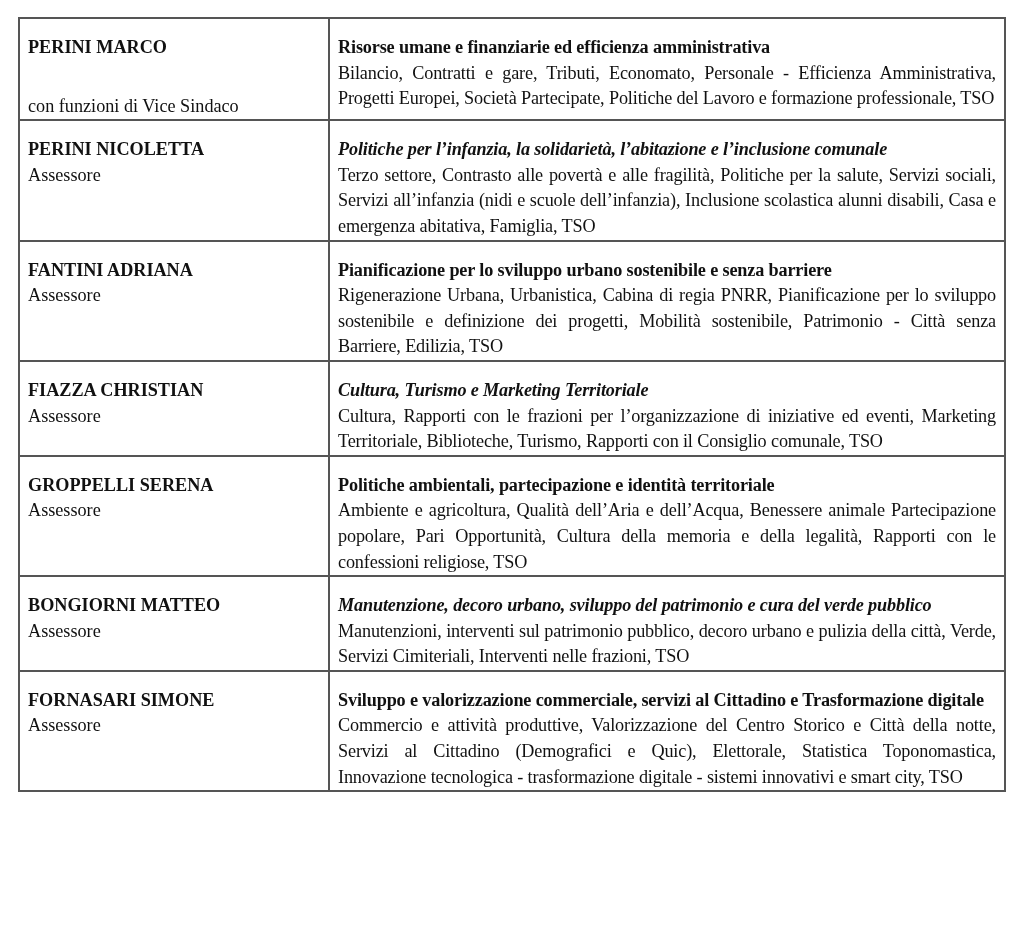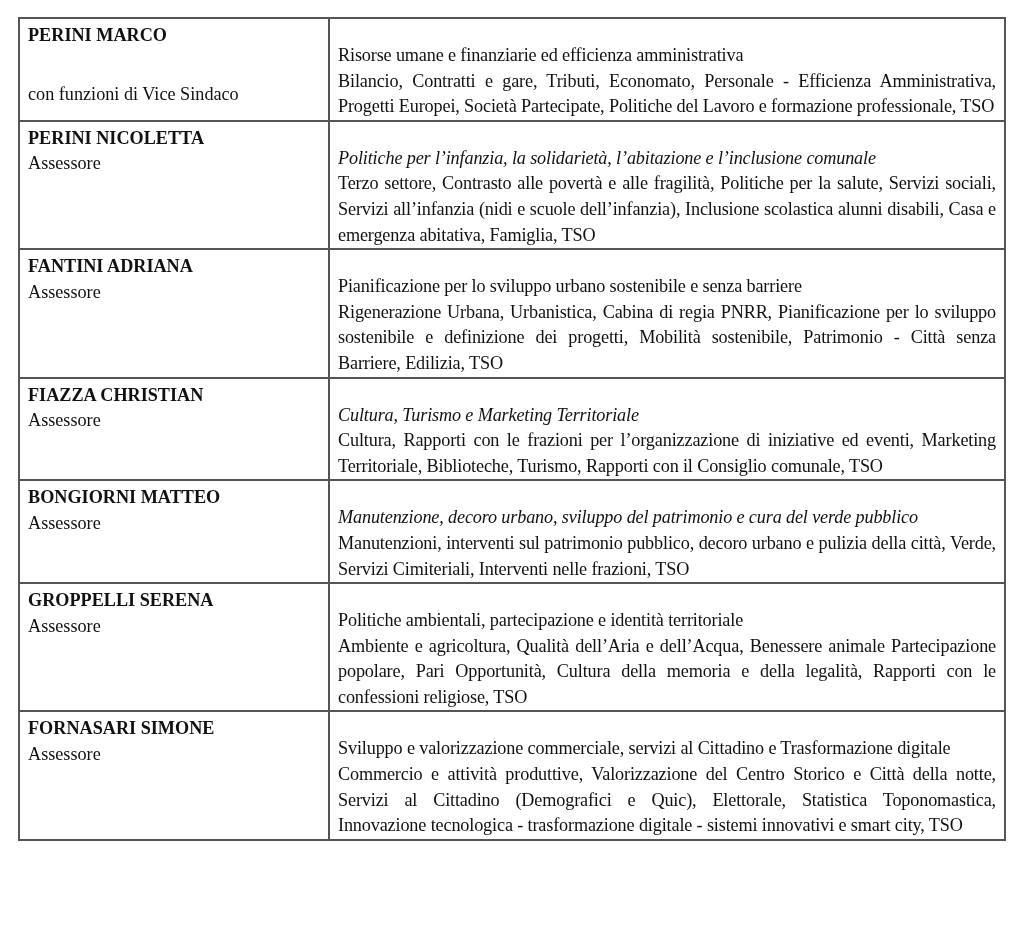--- a/index.html
+++ b/index.html
@@ -3,27 +3,27 @@
   <meta charset="utf-8">
   <style>
     html, body { margin: 0; padding: 0; background: #ffffff; }
     body { width: 1024px; height: 952px; position: relative; overflow: hidden;
            font-family: "Liberation Serif", "DejaVu Serif", serif; color: #111; }
     table.giunta {
       position: absolute; left: 18px; top: 17px;
       width: 988px; border-collapse: collapse;
       font-size: 18.2px; line-height: 25.6px;
     }
-    table.giunta td { border: 2px solid #555; vertical-align: top; padding: 4px 8px 0 8px; }
+    table.giunta td { border: 2px solid #555; vertical-align: top; padding: 16px 8px 0 8px; }
     td.person { width: 292px; }
     td.dept { text-align: justify; letter-spacing: -0.15px; }
     .name { font-weight: bold; display: block; }
     .role { display: block; }
     .role.gap { margin-top: 33px; }
-    .area { display: block; font-weight: normal; margin-top: 20px; }
+    .area { display: block; font-weight: bold; }
     .area.italic { font-style: italic; }
     .topics { display: block; }
   </style>
 </head>
 <body>
 
 <table class="giunta">
   <tbody>
     <tr>
       <td class="person">
@@ -60,36 +60,36 @@
         <span class="name">FIAZZA CHRISTIAN</span>
         <span class="role">Assessore</span>
       </td>
       <td class="dept">
         <span class="area italic">Cultura, Turismo e Marketing Territoriale</span>
         <span class="topics">Cultura, Rapporti con le frazioni per l’organizzazione di iniziative ed eventi, Marketing Territoriale, Biblioteche, Turismo, Rapporti con il Consiglio comunale, TSO</span>
       </td>
     </tr>
     <tr>
       <td class="person">
+        <span class="name">GROPPELLI SERENA</span>
+        <span class="role">Assessore</span>
+      </td>
+      <td class="dept">
+        <span class="area">Politiche ambientali, partecipazione e identità territoriale</span>
+        <span class="topics">Ambiente e agricoltura, Qualità dell’Aria e dell’Acqua, Benessere animale Partecipazione popolare, Pari Opportunità, Cultura della memoria e della legalità, Rapporti con le confessioni religiose, TSO</span>
+      </td>
+    </tr>
+    <tr>
+      <td class="person">
         <span class="name">BONGIORNI MATTEO</span>
         <span class="role">Assessore</span>
       </td>
       <td class="dept">
         <span class="area italic">Manutenzione, decoro urbano, sviluppo del patrimonio e cura del verde pubblico</span>
         <span class="topics">Manutenzioni, interventi sul patrimonio pubblico, decoro urbano e pulizia della città, Verde, Servizi Cimiteriali, Interventi nelle frazioni, TSO</span>
-      </td>
-    </tr>
-    <tr>
-      <td class="person">
-        <span class="name">GROPPELLI SERENA</span>
-        <span class="role">Assessore</span>
-      </td>
-      <td class="dept">
-        <span class="area">Politiche ambientali, partecipazione e identità territoriale</span>
-        <span class="topics">Ambiente e agricoltura, Qualità dell’Aria e dell’Acqua, Benessere animale Partecipazione popolare, Pari Opportunità, Cultura della memoria e della legalità, Rapporti con le confessioni religiose, TSO</span>
       </td>
     </tr>
     <tr>
       <td class="person">
         <span class="name">FORNASARI SIMONE</span>
         <span class="role">Assessore</span>
       </td>
       <td class="dept">
         <span class="area">Sviluppo e valorizzazione commerciale, servizi al Cittadino e Trasformazione digitale</span>
         <span class="topics">Commercio e attività produttive, Valorizzazione del Centro Storico e Città della notte, Servizi al Cittadino (Demografici e Quic), Elettorale, Statistica Toponomastica, Innovazione tecnologica - trasformazione digitale - sistemi innovativi e smart city, TSO</span>

